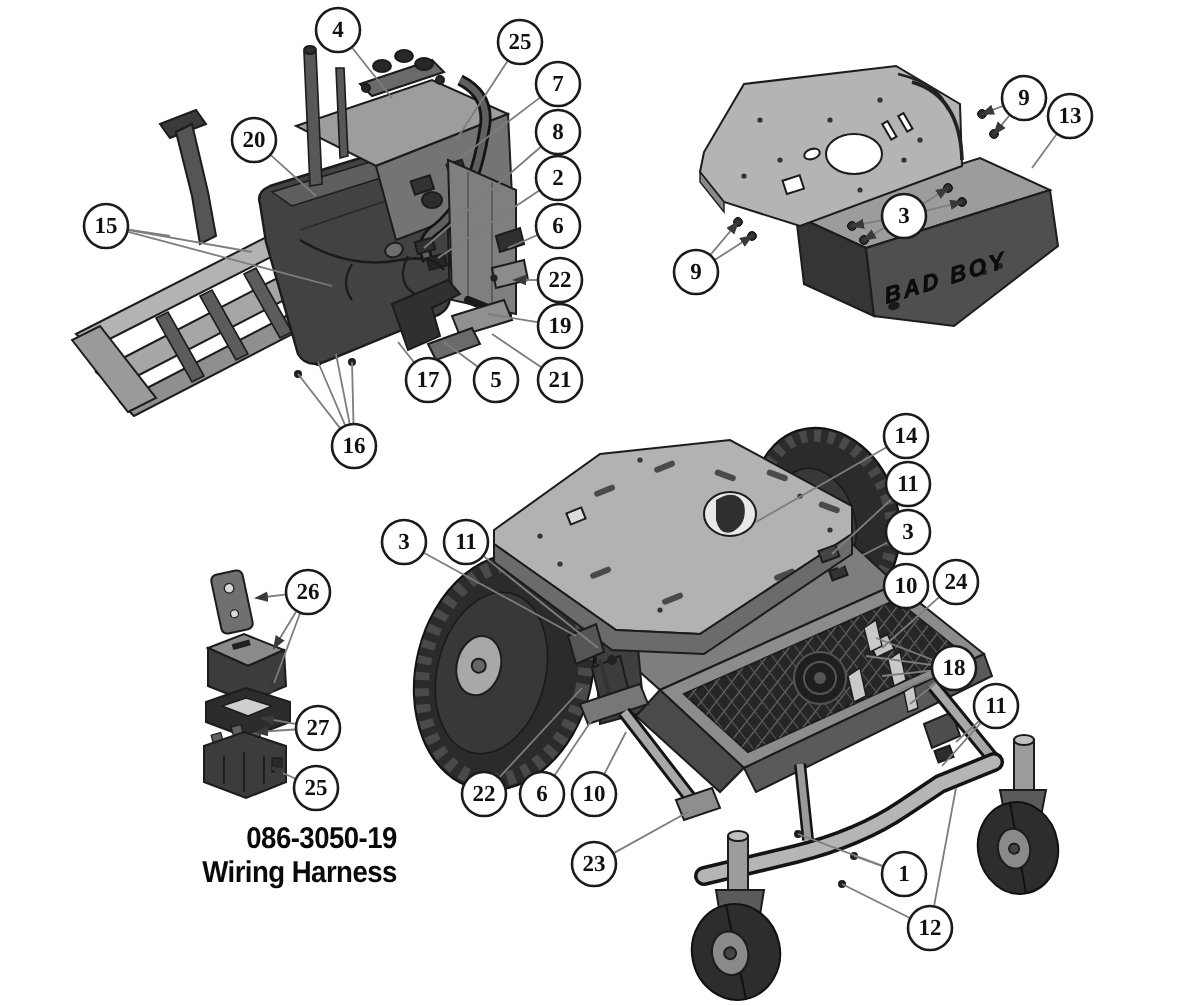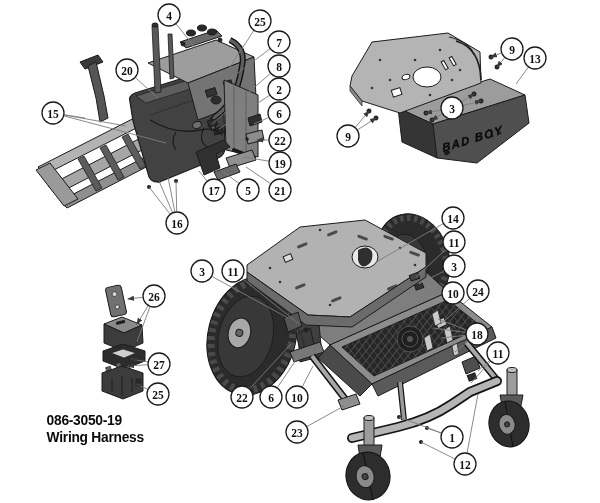--- a/index.html
+++ b/index.html
@@ -1,19 +1,19 @@
 <!DOCTYPE html>
 <html><head>
 <meta charset="utf-8">
 <style>
   html,body{margin:0;padding:0;background:#fff;}
   .canvas{position:relative;width:600px;height:503px;background:#ffffff;overflow:hidden;
           font-family:"Liberation Sans","DejaVu Sans",sans-serif;}
   svg{position:absolute;left:0;top:0;}
-  .part-label{position:absolute;left:40px;top:411px;width:165px;text-align:left;
+  .part-label{position:absolute;left:40px;top:411px;width:165px;text-align:right;
               color:#0a0a0a;line-height:17px;}
   .part-label .pn{font-size:15px;font-weight:bold;letter-spacing:-0.3px;transform:scaleX(.92);}
   .part-label .nm{font-size:15px;font-weight:bold;letter-spacing:-0.3px;transform:scaleX(.92);}
   .balloon-text{font-family:"Liberation Serif","DejaVu Serif",serif;font-weight:600;}
 </style>
 </head>
 <body>
 
 <div class="canvas">
 

